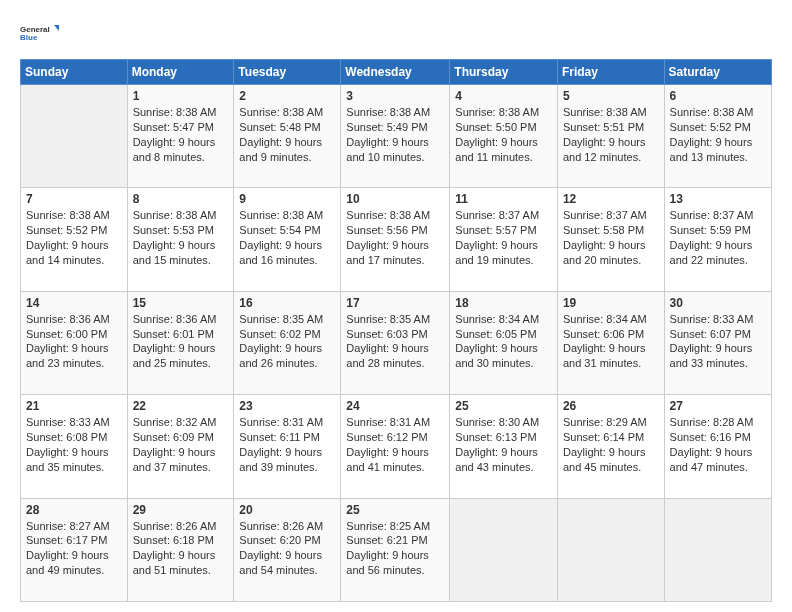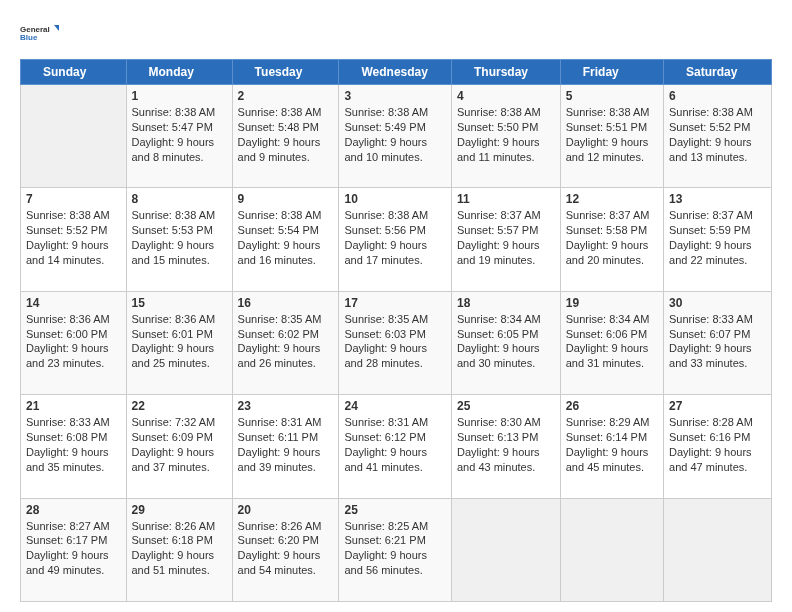--- a/index.html
+++ b/index.html
@@ -44,21 +44,21 @@
     .calendar-table {
       width: 100%;
       border-collapse: collapse;
       flex: 1;
     }
     .calendar-table thead tr th {
       background-color: #2a6ebb;
       color: #fff;
       font-size: 12px;
       font-weight: bold;
-      padding: 5px 22px;
+      padding: 5px 4px;
       text-align: left;
       border: 1px solid #5a8fd0;
     }
     .calendar-table tbody tr td {
       border: 1px solid #ccc;
       vertical-align: top;
       padding: 4px 5px;
       width: 113px;
       height: 85px;
       font-size: 10px;
@@ -264,21 +264,21 @@
         <tr>
           <td>
             <span class="day-num">21</span>
             <div class="day-info" style="white-space: pre-line;">Sunrise: 8:33 AM
 Sunset: 6:08 PM
 Daylight: 9 hours
 and 35 minutes.</div>
           </td>
           <td>
             <span class="day-num">22</span>
-            <div class="day-info" style="white-space: pre-line;">Sunrise: 7:32 AM
+            <div class="day-info" style="white-space: pre-line;">Sunrise: 8:32 AM
 Sunset: 6:09 PM
 Daylight: 9 hours
 and 37 minutes.</div>
           </td>
           <td>
             <span class="day-num">23</span>
             <div class="day-info" style="white-space: pre-line;">Sunrise: 8:31 AM
 Sunset: 6:11 PM
 Daylight: 9 hours
 and 39 minutes.</div>

